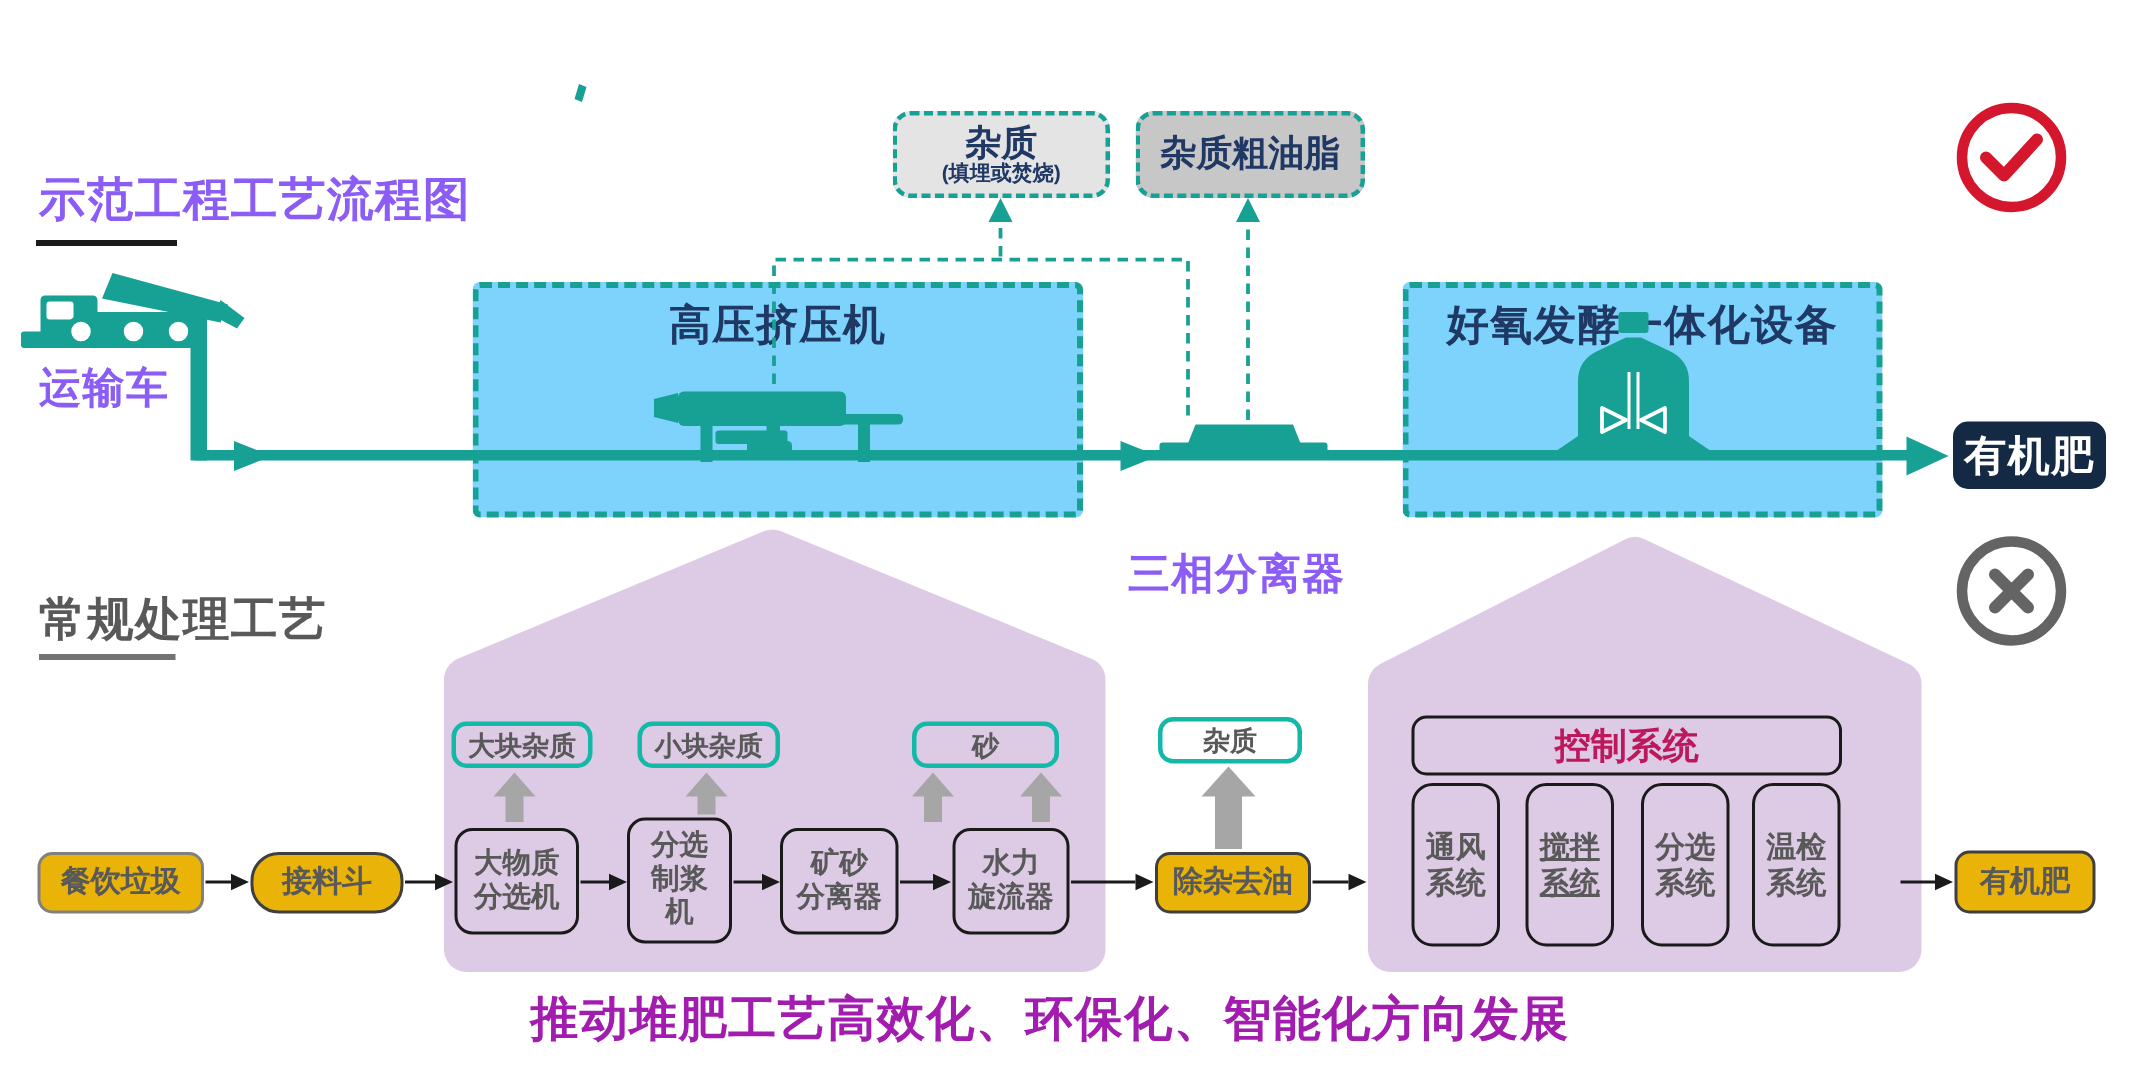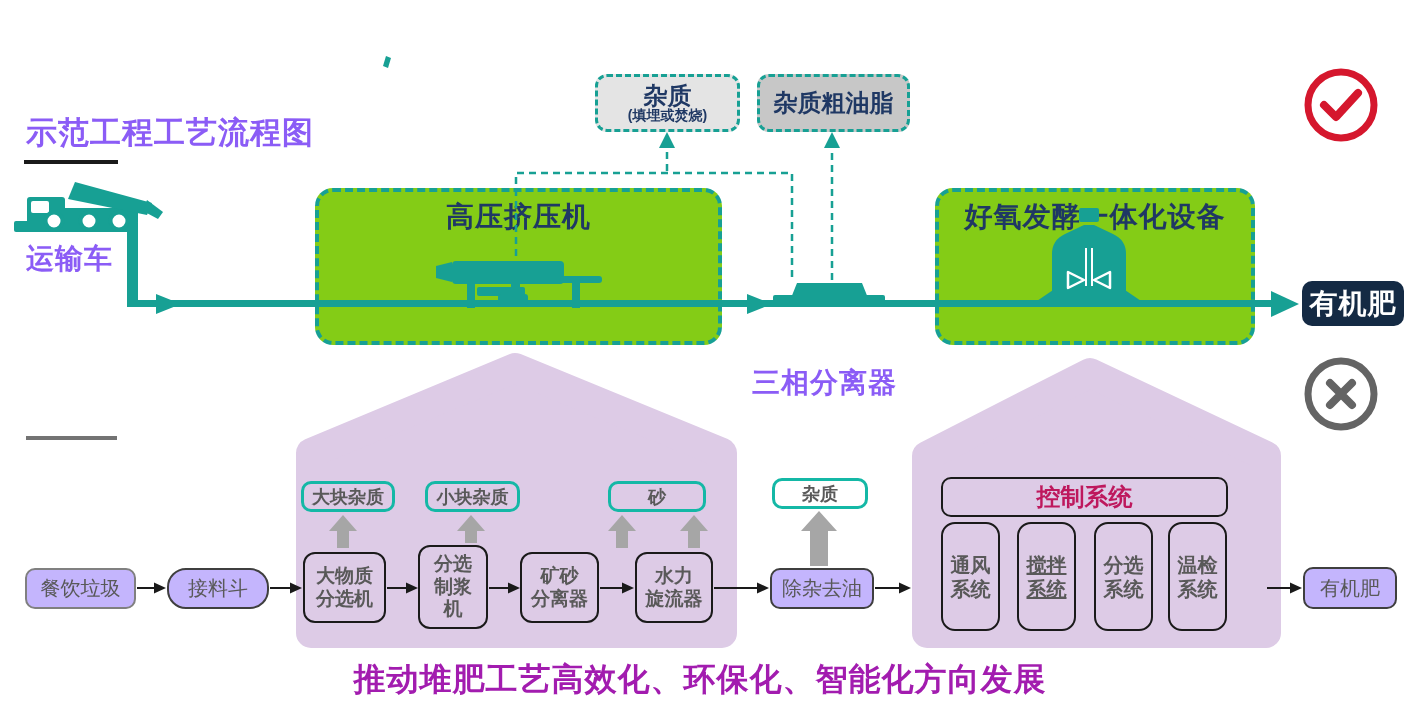--- a/index.html
+++ b/index.html
@@ -12,41 +12,41 @@
   .bg-layer{z-index:1;}
   .mid{z-index:2;}
   .fg-layer{z-index:3;pointer-events:none;}
 
   .navy-text{color:#8b5cf6;font-weight:bold;}
 
   .section-title{font-size:31px;font-weight:bold;letter-spacing:1px;white-space:nowrap;}
   .rule{height:4px;}
 
   .dashed-panel{
-    background:#84cc16;border:4px dashed #17A094;border-radius:18px;box-sizing:border-box;
+    background:#7dd3fc;border:4px dashed #17A094;border-radius:5px;box-sizing:border-box;
   }
   .panel-title{color:#1F3864;font-weight:bold;font-size:28px;text-align:center;padding-top:6px;letter-spacing:1px;}
 
   .tag-box{
     border:3px dashed #17A094;border-radius:12px;box-sizing:border-box;
     display:flex;flex-direction:column;align-items:center;justify-content:center;
     color:#1F3864;font-weight:bold;text-align:center;line-height:1.05;
   }
   .tag-title{font-size:24px;}
   .tag-sub{font-size:14px;}
 
   .navy-pill{
     background:#142A44;border-radius:10px;color:#ffffff;font-weight:bold;font-size:28px;
     display:flex;align-items:center;justify-content:center;letter-spacing:1px;
   }
 
   .flow-box{
-    background:#c4b5fd;border:2px solid #3f3f3f;border-radius:10px;box-sizing:border-box;
-    display:flex;align-items:center;justify-content:center;
-    color:#595959;font-weight:normal;font-size:20px;text-align:center;white-space:pre-line;line-height:1.15;
+    background:#eab308;border:2px solid #3f3f3f;border-radius:10px;box-sizing:border-box;
+    display:flex;align-items:center;justify-content:center;
+    color:#595959;font-weight:bold;font-size:20px;text-align:center;white-space:pre-line;line-height:1.15;
   }
   .lite-border{border-color:#808080;}
 
   .machine-box{
     background:transparent;border:2px solid #1a1a1a;border-radius:12px;box-sizing:border-box;
     display:flex;align-items:center;justify-content:center;
     color:#595959;font-weight:bold;font-size:19px;text-align:center;white-space:pre-line;line-height:1.18;
   }
   .byproduct-box{
     background:transparent;border:3px solid #14b8a6;border-radius:10px;box-sizing:border-box;
@@ -76,20 +76,21 @@
   <svg class="layer bg-layer" viewBox="0 0 1421 719">
     <polygon points="515,368 722,453 722,633 311,633 311,453" fill="#DDCBE6" stroke="#DDCBE6" stroke-width="30" stroke-linejoin="round"></polygon>
     <polygon points="1090,373 1266,456 1266,633 927,633 927,456" fill="#DDCBE6" stroke="#DDCBE6" stroke-width="30" stroke-linejoin="round"></polygon>
   </svg>
 
   <div class="layer mid">
 
     <div class="abs section-title navy-text" style="left:26px;top:112px;">示范工程工艺流程图</div>
     <div class="abs rule" style="left:24px;top:160px;width:94px;background:#1a1a1a;"></div>
 
+    <div class="abs section-title" style="left:26px;top:392px;color:#595959;">常规处理工艺</div>
     <div class="abs rule" style="left:26px;top:436px;width:91px;background:#737373;"></div>
 
     <div class="abs navy-text label-big" style="left:26px;top:240px;">运输车</div>
 
     <div class="abs dashed-panel" style="left:315px;top:188px;width:407px;height:157px;">
       <div class="panel-title">高压挤压机</div>
     </div>
     <div class="abs dashed-panel" style="left:935px;top:188px;width:320px;height:157px;">
       <div class="panel-title">好氧发酵一体化设备</div>
     </div>

